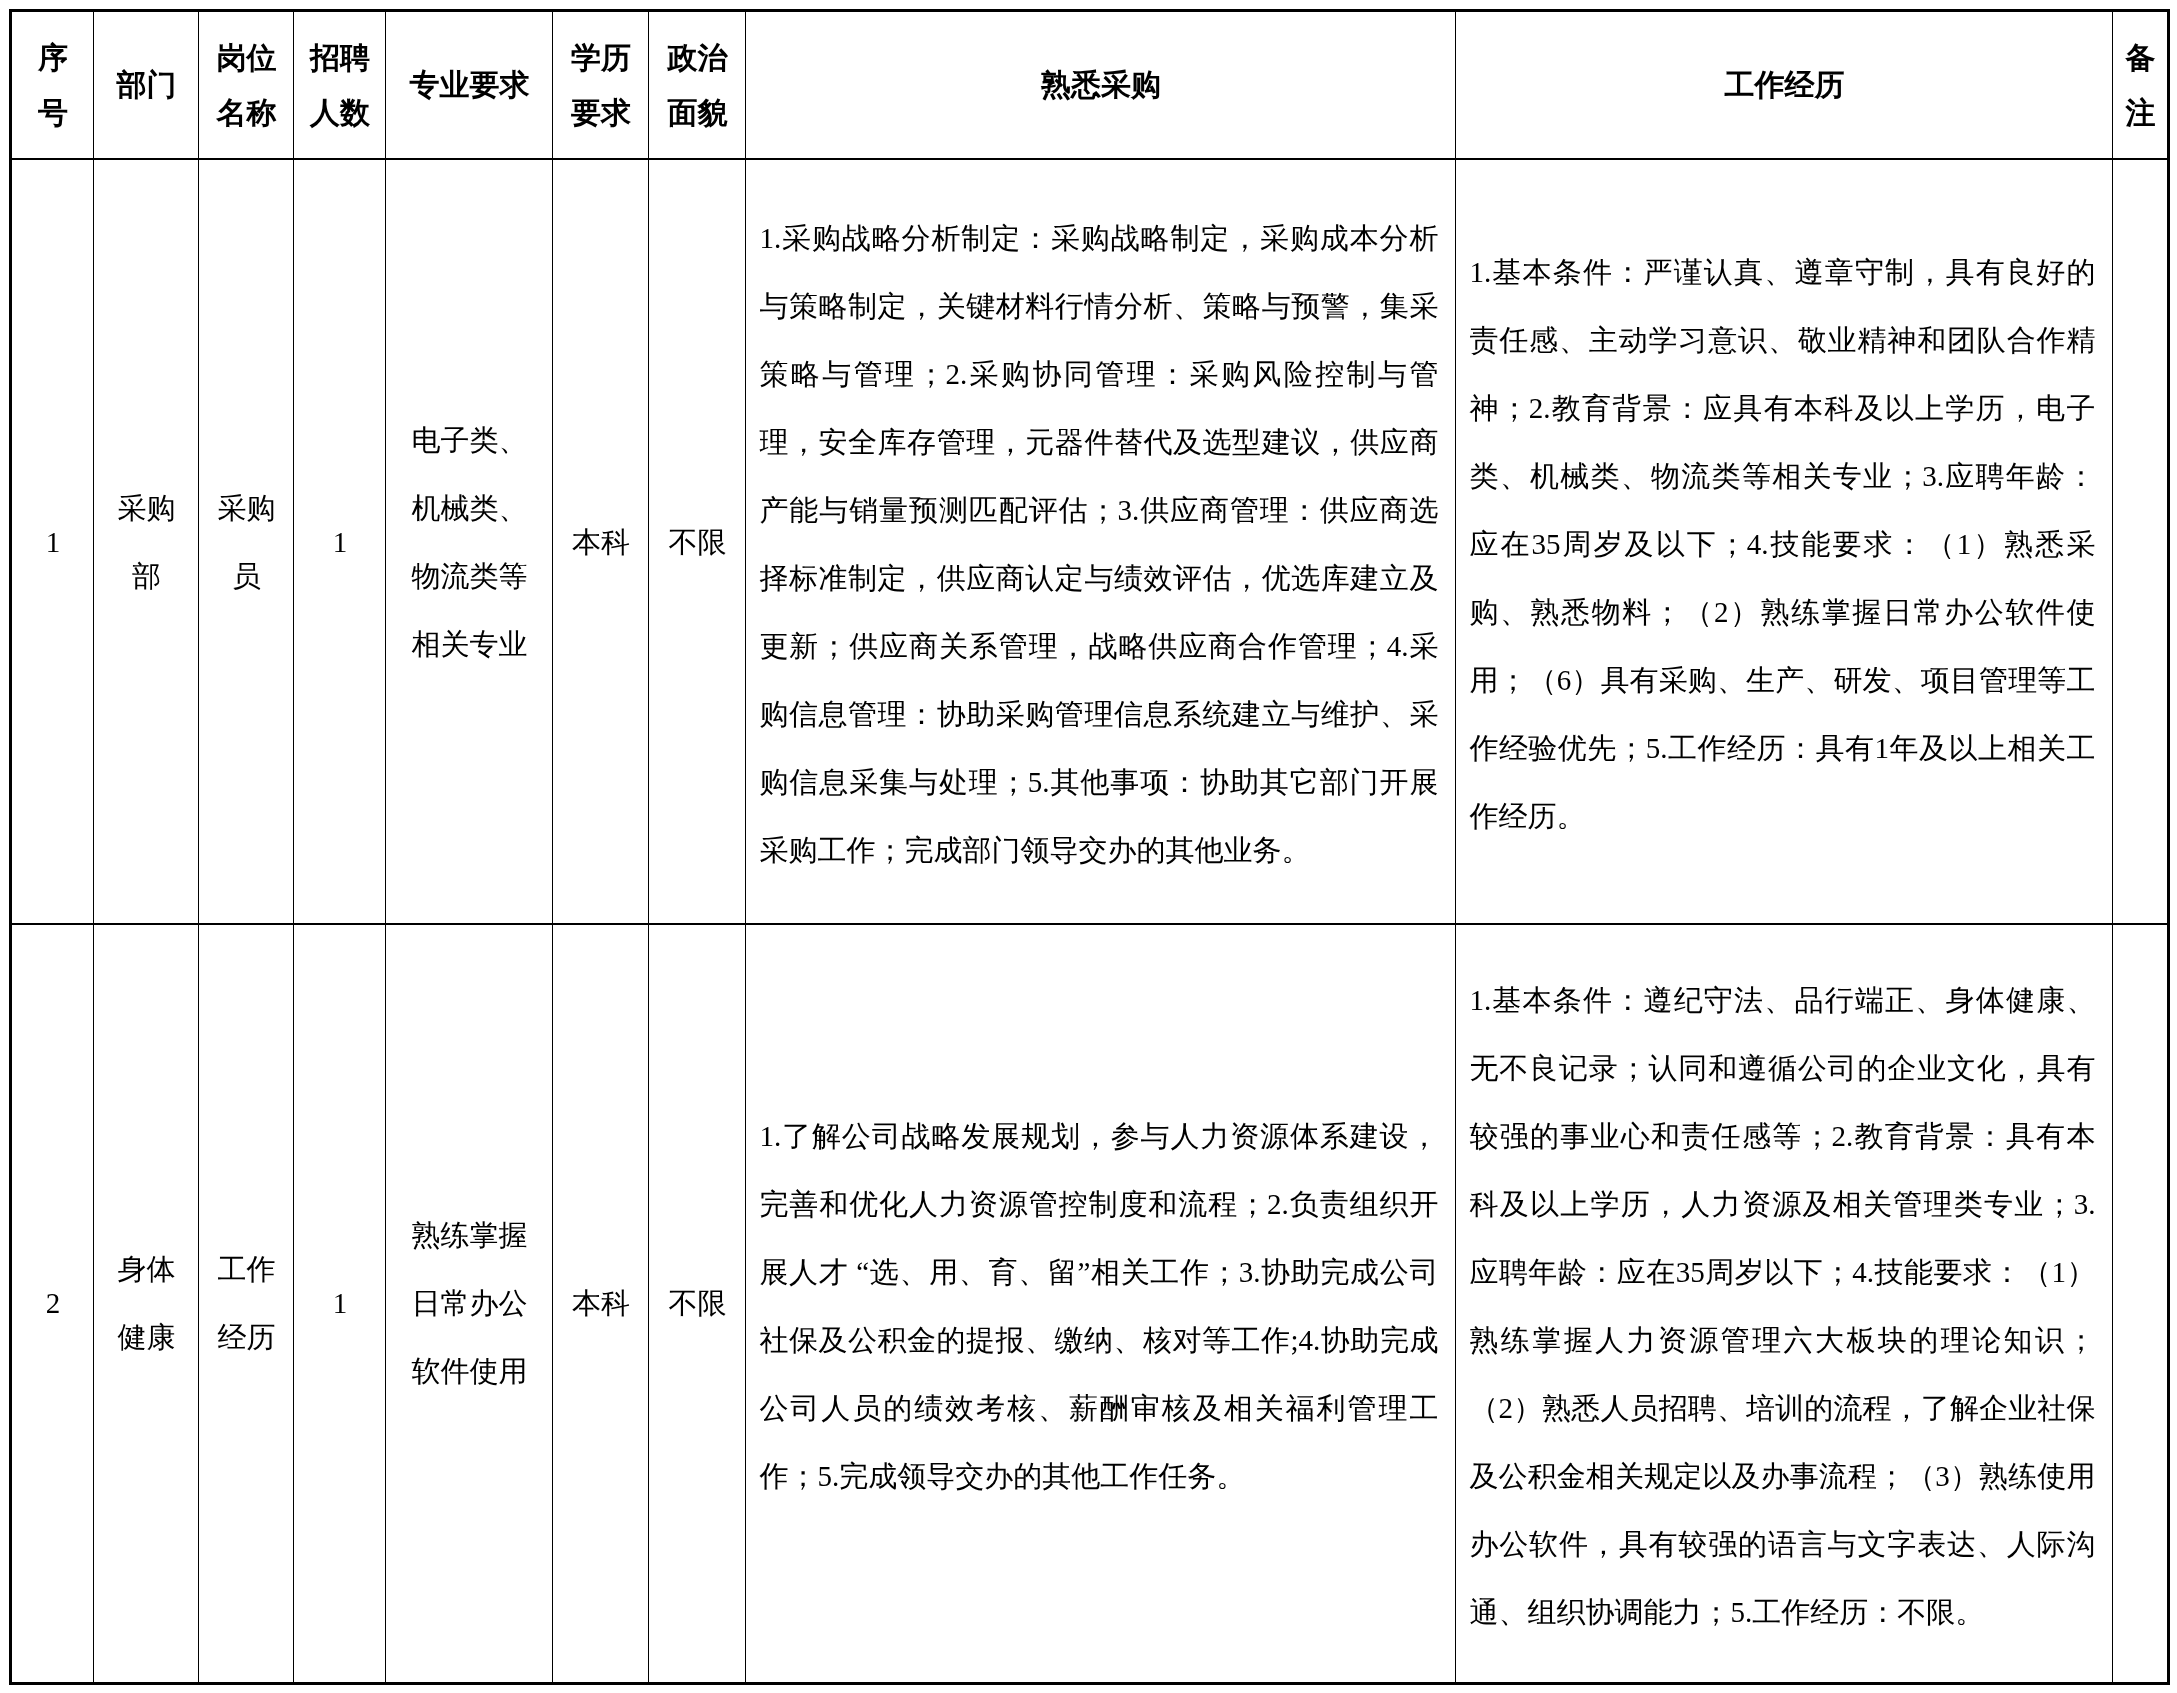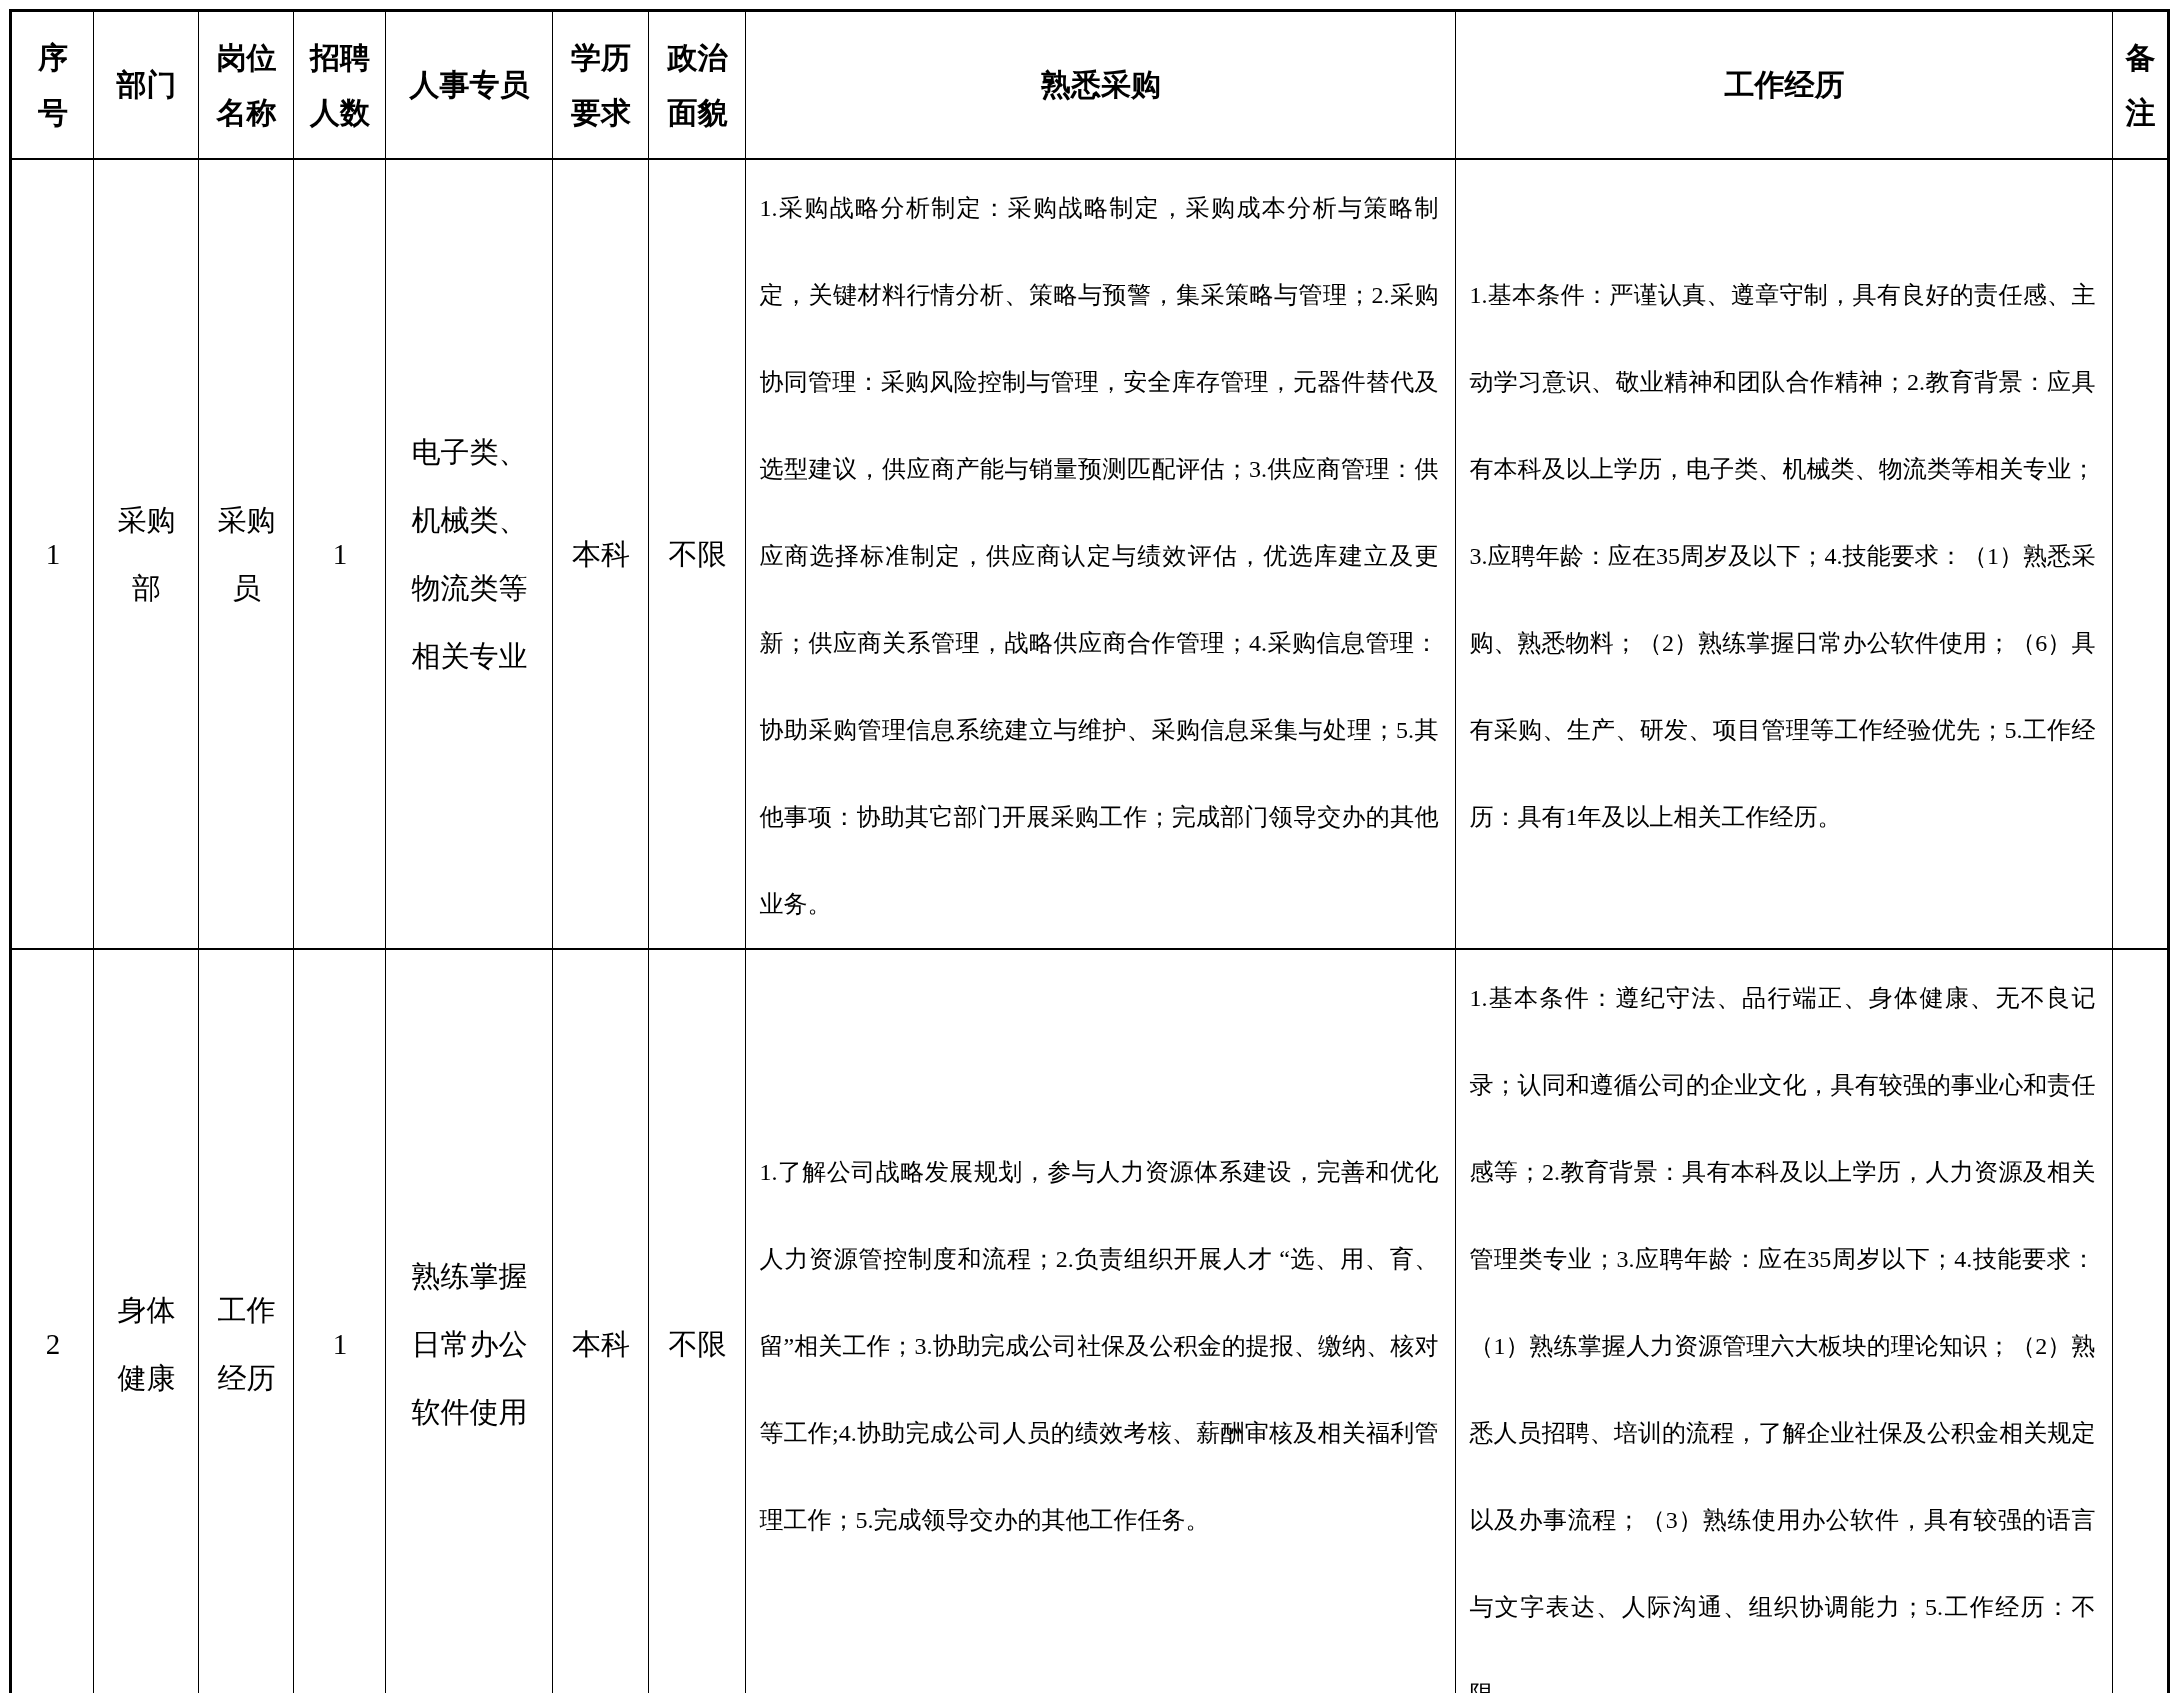--- a/index.html
+++ b/index.html
@@ -44,22 +44,22 @@
   }
   tbody tr.r0 td { border-bottom-width: 2.8px; }
   td.c {
     font-size: 29px;
     line-height: 68px;
     text-align: center;
     vertical-align: middle;
     padding: 12px 13px;
   }
   td.t {
-    font-size: 24px;
-    line-height: 87px;
+    font-size: 29px;
+    line-height: 68px;
     text-align: justify;
     vertical-align: middle;
     padding: 5px 17px 0 13px;
   }
 </style>
 </head>
 <body>
 
 <div class="sheet">
   <table class="doc-table">
@@ -77,21 +77,21 @@
     </colgroup>
     <thead>
       <tr>
         <th>序
 号</th>
         <th>部门</th>
         <th>岗位
 名称</th>
         <th>招聘
 人数</th>
-        <th>人事专员</th>
+        <th>专业要求</th>
         <th>学历
 要求</th>
         <th>政治
 面貌</th>
         <th>熟悉采购</th>
         <th>工作经历</th>
         <th>备
 注</th>
       </tr>
     </thead>

